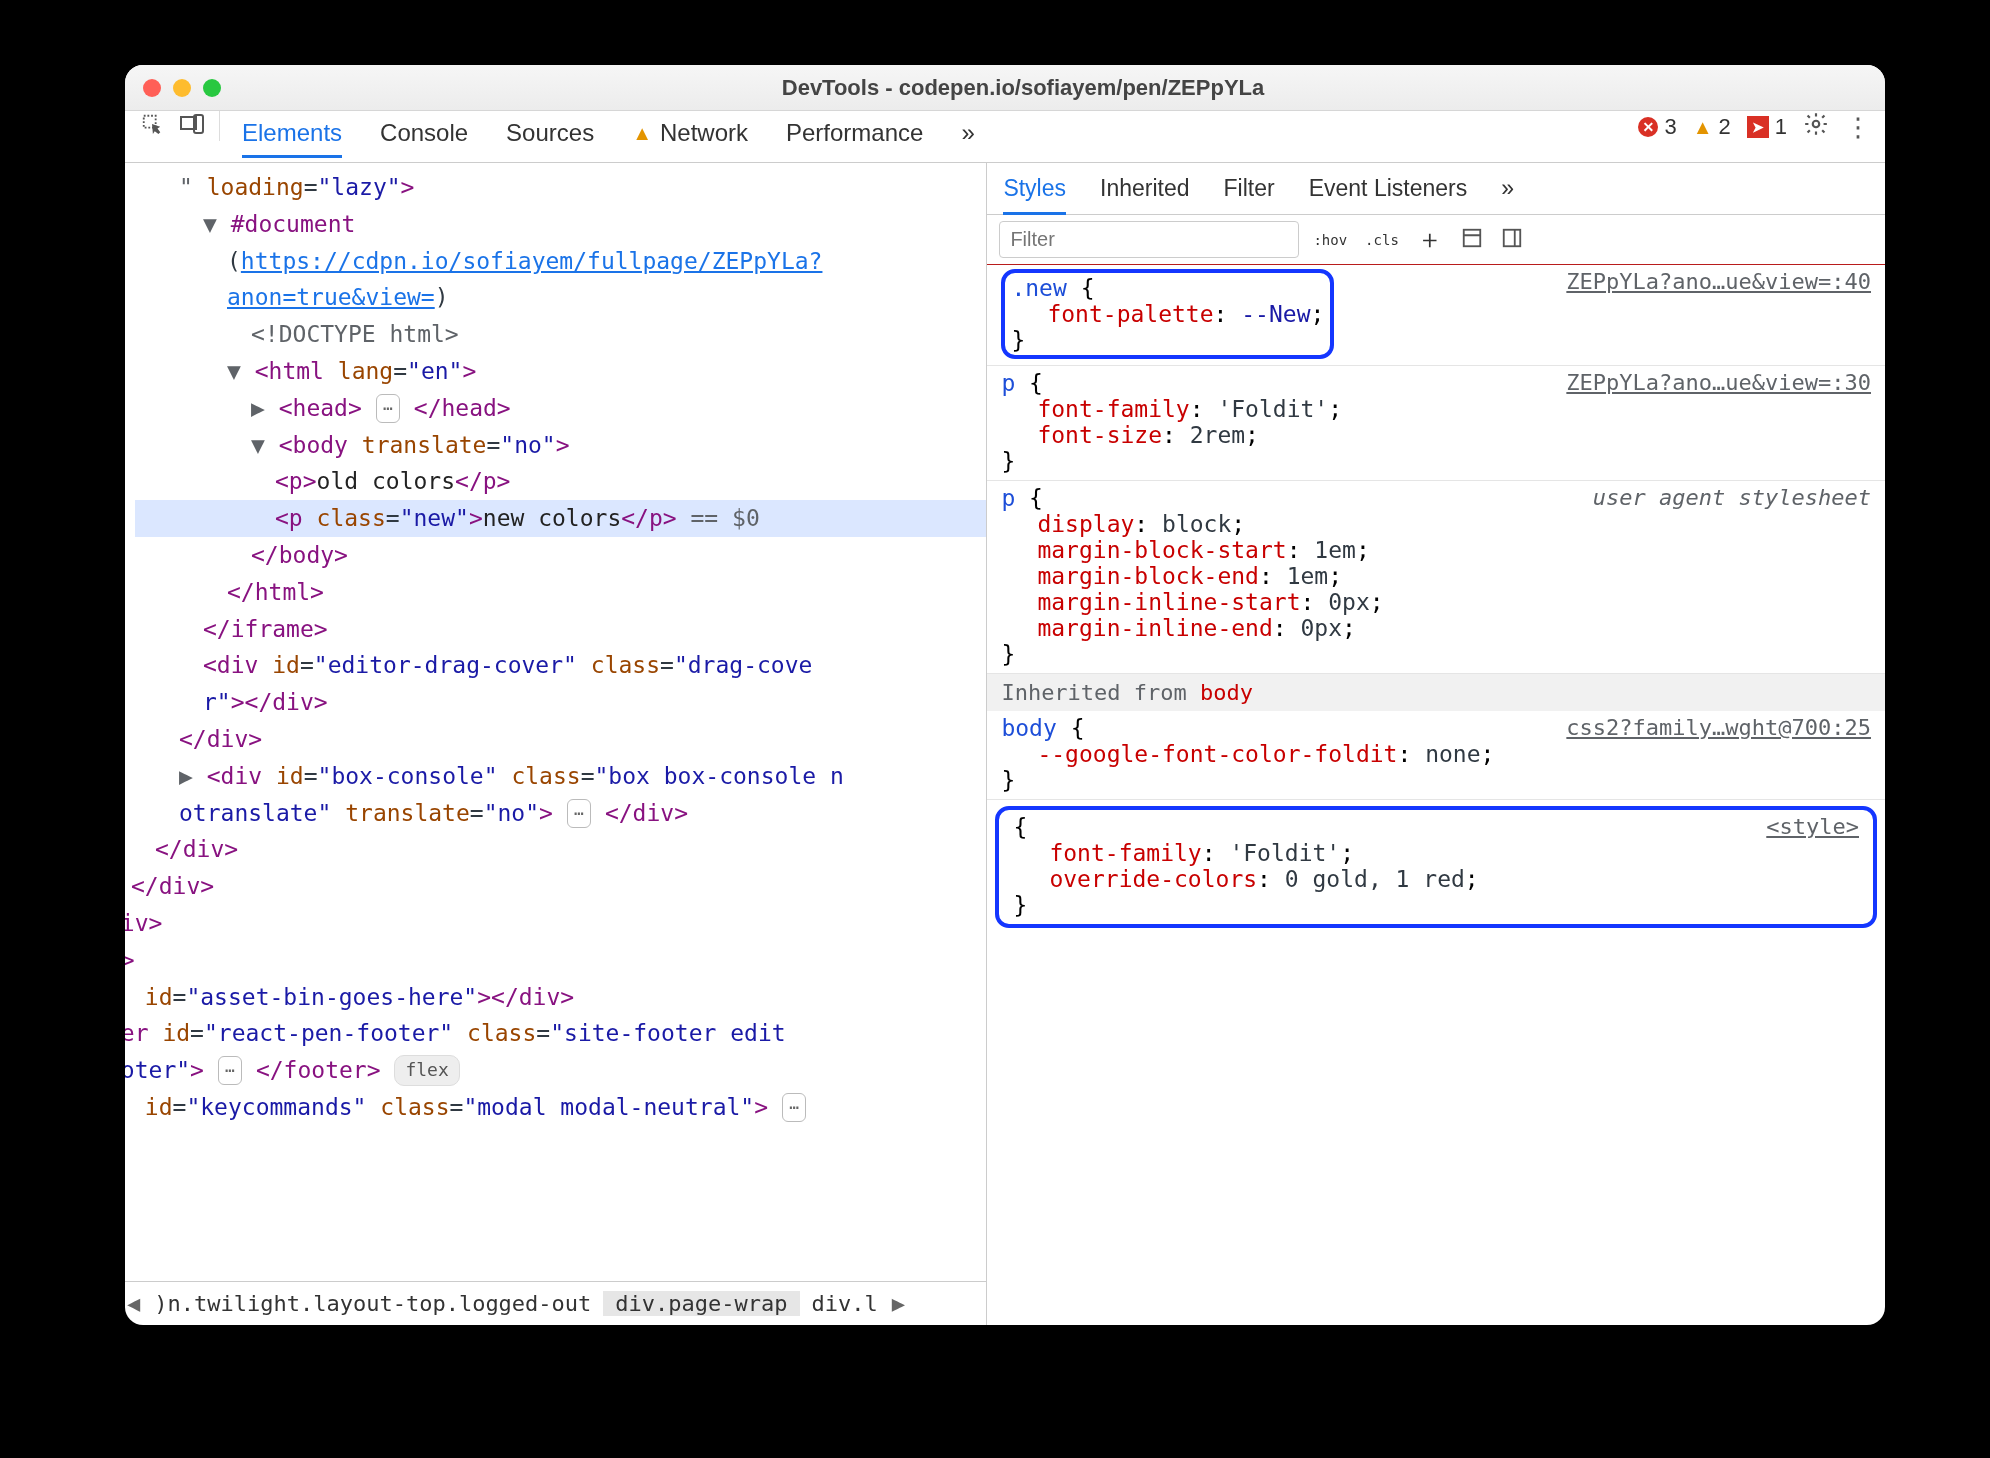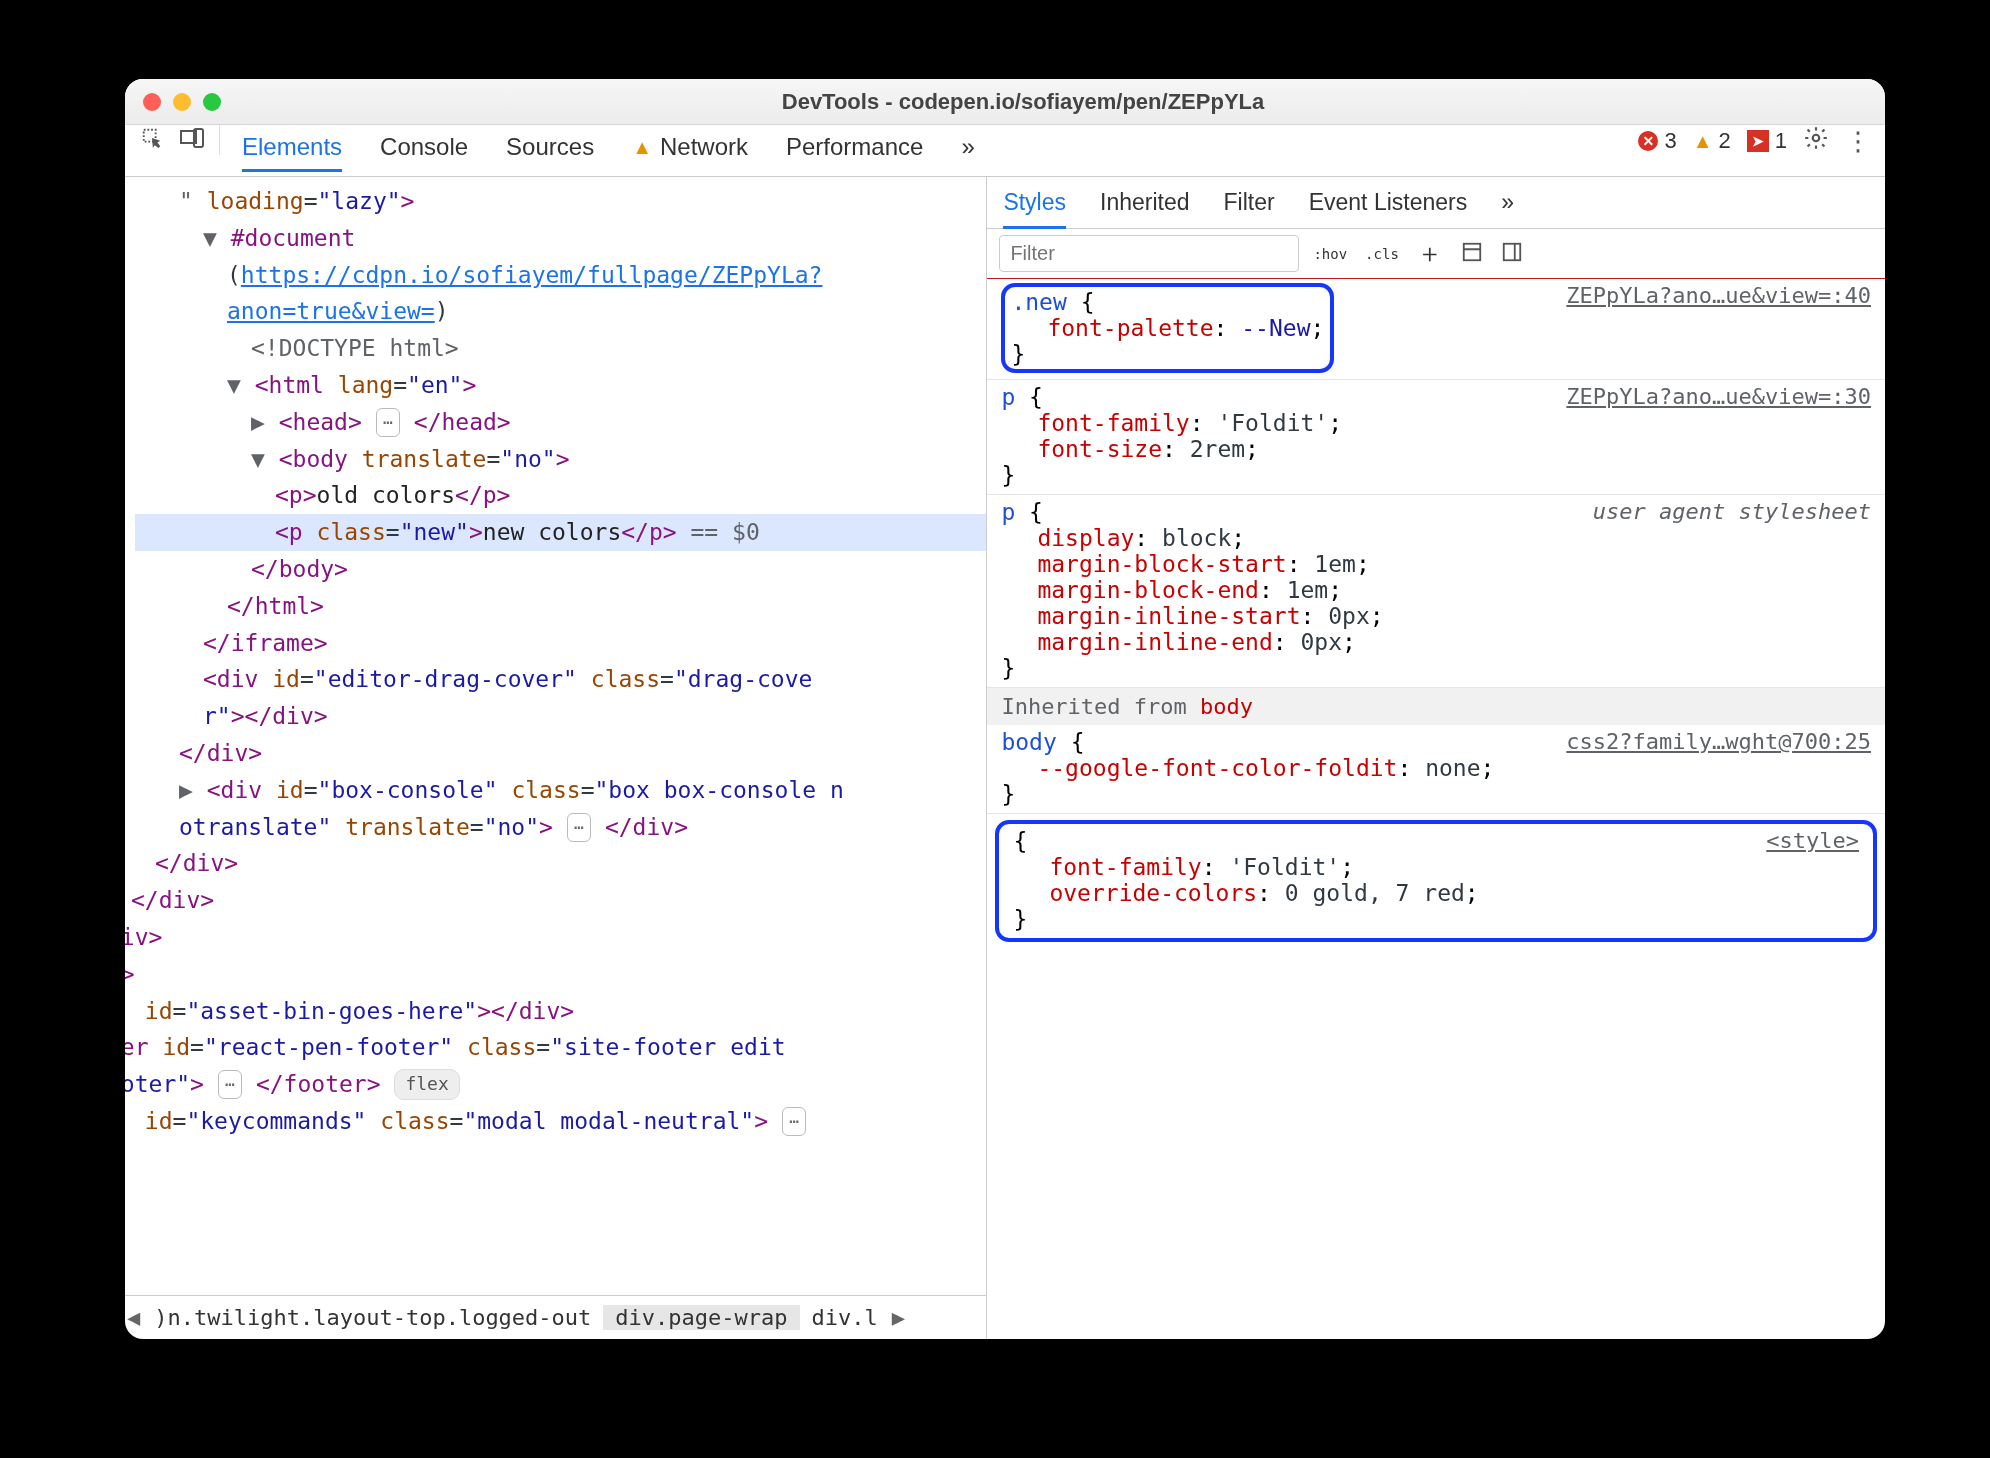--- a/index.html
+++ b/index.html
@@ -8,21 +8,21 @@
     background: #000;
     font-family: -apple-system, BlinkMacSystemFont, "Segoe UI", sans-serif;
     width: 1990px;
     height: 1458px;
     overflow: hidden;
     font-size: 24px;
   }
   .window {
     position: absolute;
     left: 125px;
-    top: 79px;
+    top: 65px;
     width: 1760px;
     height: 1260px;
     background: #fff;
     border-radius: 18px;
     box-shadow: 0 30px 80px rgba(0,0,0,.6);
     overflow: hidden;
     display: flex;
     flex-direction: column;
   }
   .titlebar {
@@ -192,17 +192,17 @@
               <path d="M15 3v18"></path>
             </svg></span>
       </div>
 
       <div class="sbody" id="sbody">
           <div class="rule"><div class="src">ZEPpYLa?ano…ue&amp;view=:40</div><span class="hlbox"><span class="selc">.new</span> {<br><span class="decl"><span class="prop">font-palette</span>: <span class="cval">--New</span>;</span><br>}</span></div>
           <div class="rule"><div class="src">ZEPpYLa?ano…ue&amp;view=:30</div><span class="selc">p</span> {<br><span class="decl"><span class="prop">font-family</span>: <span class="val">'Foldit'</span>;</span><br><span class="decl"><span class="prop">font-size</span>: <span class="val">2rem</span>;</span><br>}</div>
           <div class="rule"><div class="src ua">user agent stylesheet</div><span class="selc">p</span> {<br><span class="decl"><span class="prop">display</span>: <span class="val">block</span>;</span><br><span class="decl"><span class="prop">margin-block-start</span>: <span class="val">1em</span>;</span><br><span class="decl"><span class="prop">margin-block-end</span>: <span class="val">1em</span>;</span><br><span class="decl"><span class="prop">margin-inline-start</span>: <span class="val">0px</span>;</span><br><span class="decl"><span class="prop">margin-inline-end</span>: <span class="val">0px</span>;</span><br>}</div>
           <div class="inheritbar">Inherited from <span class="bodyw">body</span></div>
           <div class="rule"><div class="src">css2?family…wght@700:25</div><span class="selc">body</span> {<br><span class="decl"><span class="prop">--google-font-color-foldit</span>: <span class="val">none</span>;</span><br>}</div>
-          <div class="rule hl"><div class="src">&lt;style&gt;</div>{<br><span class="decl"><span class="prop">font-family</span>: <span class="val">'Foldit'</span>;</span><br><span class="decl"><span class="prop">override-colors</span>: <span class="val">0 gold, 7 red</span>;</span><br>}</div>
+          <div class="rule hl"><div class="src">&lt;style&gt;</div>{<br><span class="decl"><span class="prop">font-family</span>: <span class="val">'Foldit'</span>;</span><br><span class="decl"><span class="prop">override-colors</span>: <span class="val">0 gold, 1 red</span>;</span><br>}</div>
         </div>
     </div>
   </div>
 </div>
 
 </body></html>

